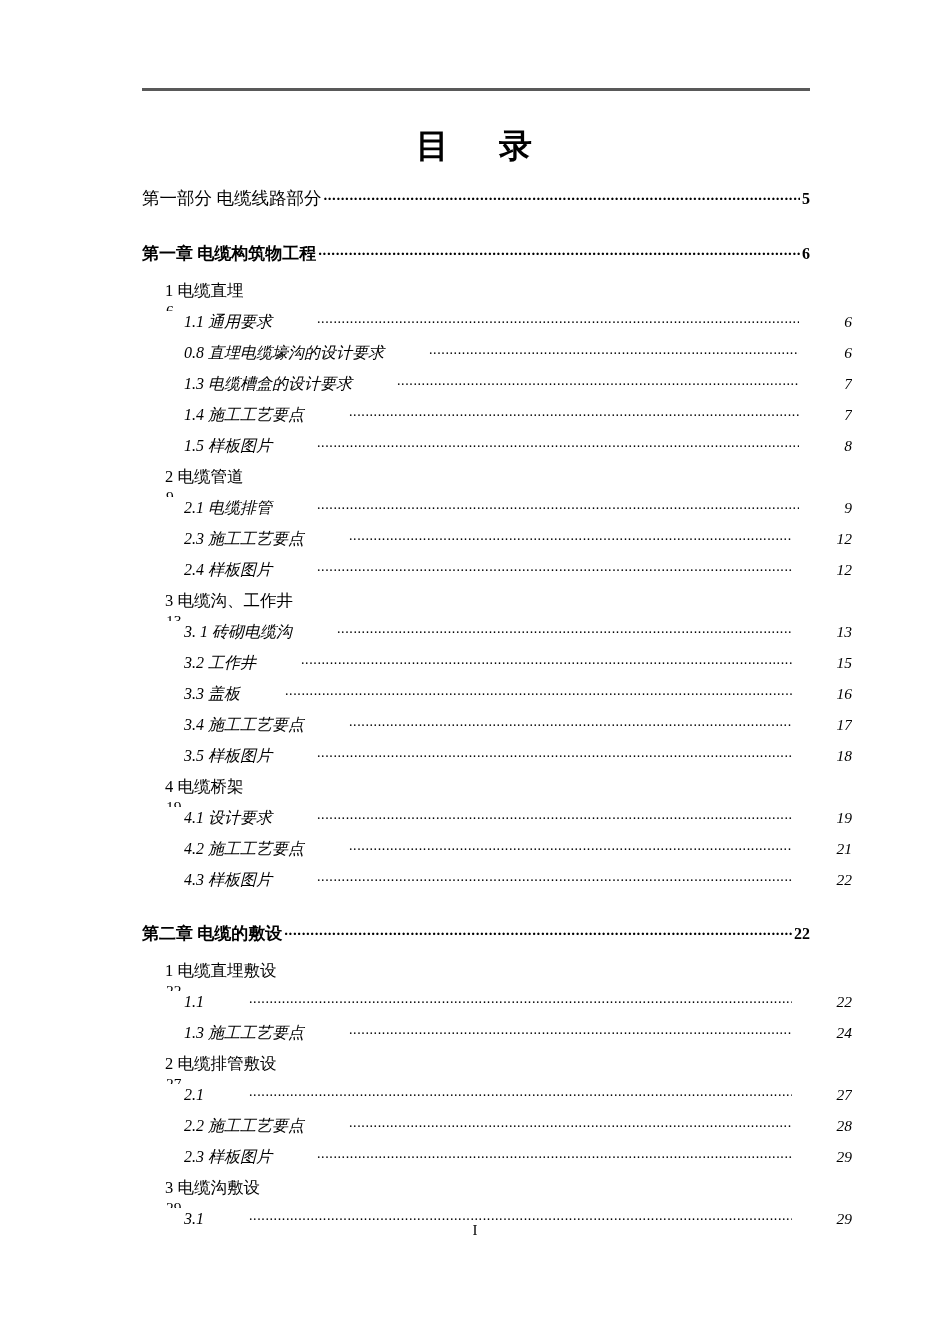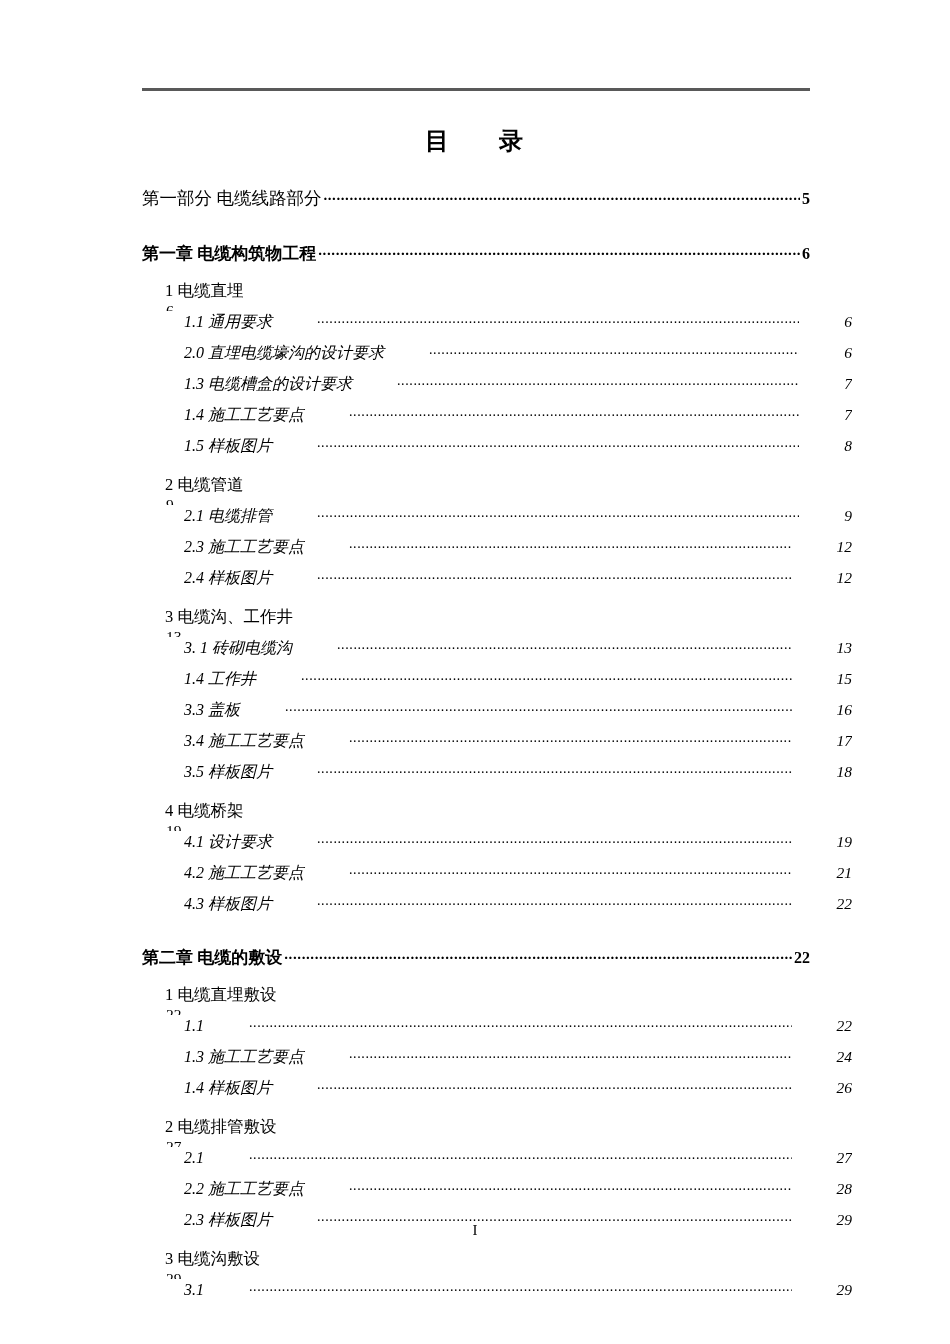--- a/index.html
+++ b/index.html
@@ -30,21 +30,21 @@
     background: #595959;
   }
 
   
   .doc-title {
     position: absolute;
     left: 0;
     top: 128px;
     width: 950px;
     text-align: center;
-    font-size: 24px;
+    font-size: 33px;
     font-weight: bold;
     letter-spacing: 2px;
     line-height: 1.1;
     font-family: "Liberation Serif", "DejaVu Serif", serif;
   }
   .doc-title .gap {
     display: inline-block;
     width: 48px;
   }
 
@@ -132,21 +132,21 @@
     font-size: 16px;
     font-style: italic;
     padding-left: 42px;
     gap: 43px;
   }
   .lvl-3 .toc-page { font-style: italic; font-size: 15.5px; }
   .lvl-3 .toc-leader::before { font-style: normal; font-size: 14px; }
 
   
   .gap-before-chapter { margin-top: 16px; }
-  .gap-before-section { margin-top: 8px; }
+  .gap-before-section { margin-top: 0; }
 
   
   .footer {
     position: absolute;
     left: 0;
     top: 1222px;
     width: 950px;
     text-align: center;
     font-size: 15px;
     font-family: "Liberation Serif", "DejaVu Serif", serif;
@@ -178,21 +178,21 @@
         <span class="toc-label">1 电缆直埋</span>
         <span class="toc-leader"></span>
         <span class="toc-page">6</span>
       </div>
       <div class="toc-entry lvl-3">
         <span class="toc-label">1.1 通用要求</span>
         <span class="toc-leader"></span>
         <span class="toc-page">6</span>
       </div>
       <div class="toc-entry lvl-3">
-        <span class="toc-label">2.0 直埋电缆壕沟的设计要求</span>
+        <span class="toc-label">0.8 直埋电缆壕沟的设计要求</span>
         <span class="toc-leader"></span>
         <span class="toc-page">6</span>
       </div>
       <div class="toc-entry lvl-3">
         <span class="toc-label">1.3 电缆槽盒的设计要求</span>
         <span class="toc-leader"></span>
         <span class="toc-page">7</span>
       </div>
       <div class="toc-entry lvl-3">
         <span class="toc-label">1.4 施工工艺要点</span>
@@ -228,21 +228,21 @@
         <span class="toc-label">3 电缆沟、工作井</span>
         <span class="toc-leader"></span>
         <span class="toc-page">13</span>
       </div>
       <div class="toc-entry lvl-3">
         <span class="toc-label">3. 1 砖砌电缆沟</span>
         <span class="toc-leader"></span>
         <span class="toc-page">13</span>
       </div>
       <div class="toc-entry lvl-3">
-        <span class="toc-label">1.4 工作井</span>
+        <span class="toc-label">3.2 工作井</span>
         <span class="toc-leader"></span>
         <span class="toc-page">15</span>
       </div>
       <div class="toc-entry lvl-3">
         <span class="toc-label">3.3 盖板</span>
         <span class="toc-leader"></span>
         <span class="toc-page">16</span>
       </div>
       <div class="toc-entry lvl-3">
         <span class="toc-label">3.4 施工工艺要点</span>
@@ -287,25 +287,20 @@
       <div class="toc-entry lvl-3">
         <span class="toc-label">1.1</span>
         <span class="toc-leader"></span>
         <span class="toc-page">22</span>
       </div>
       <div class="toc-entry lvl-3">
         <span class="toc-label">1.3 施工工艺要点</span>
         <span class="toc-leader"></span>
         <span class="toc-page">24</span>
       </div>
-      <div class="toc-entry lvl-3">
-        <span class="toc-label">1.4 样板图片</span>
-        <span class="toc-leader"></span>
-        <span class="toc-page">26</span>
-      </div>
       <div class="toc-entry lvl-2 gap-before-section">
         <span class="toc-label">2 电缆排管敷设</span>
         <span class="toc-leader"></span>
         <span class="toc-page">27</span>
       </div>
       <div class="toc-entry lvl-3">
         <span class="toc-label">2.1</span>
         <span class="toc-leader"></span>
         <span class="toc-page">27</span>
       </div>

